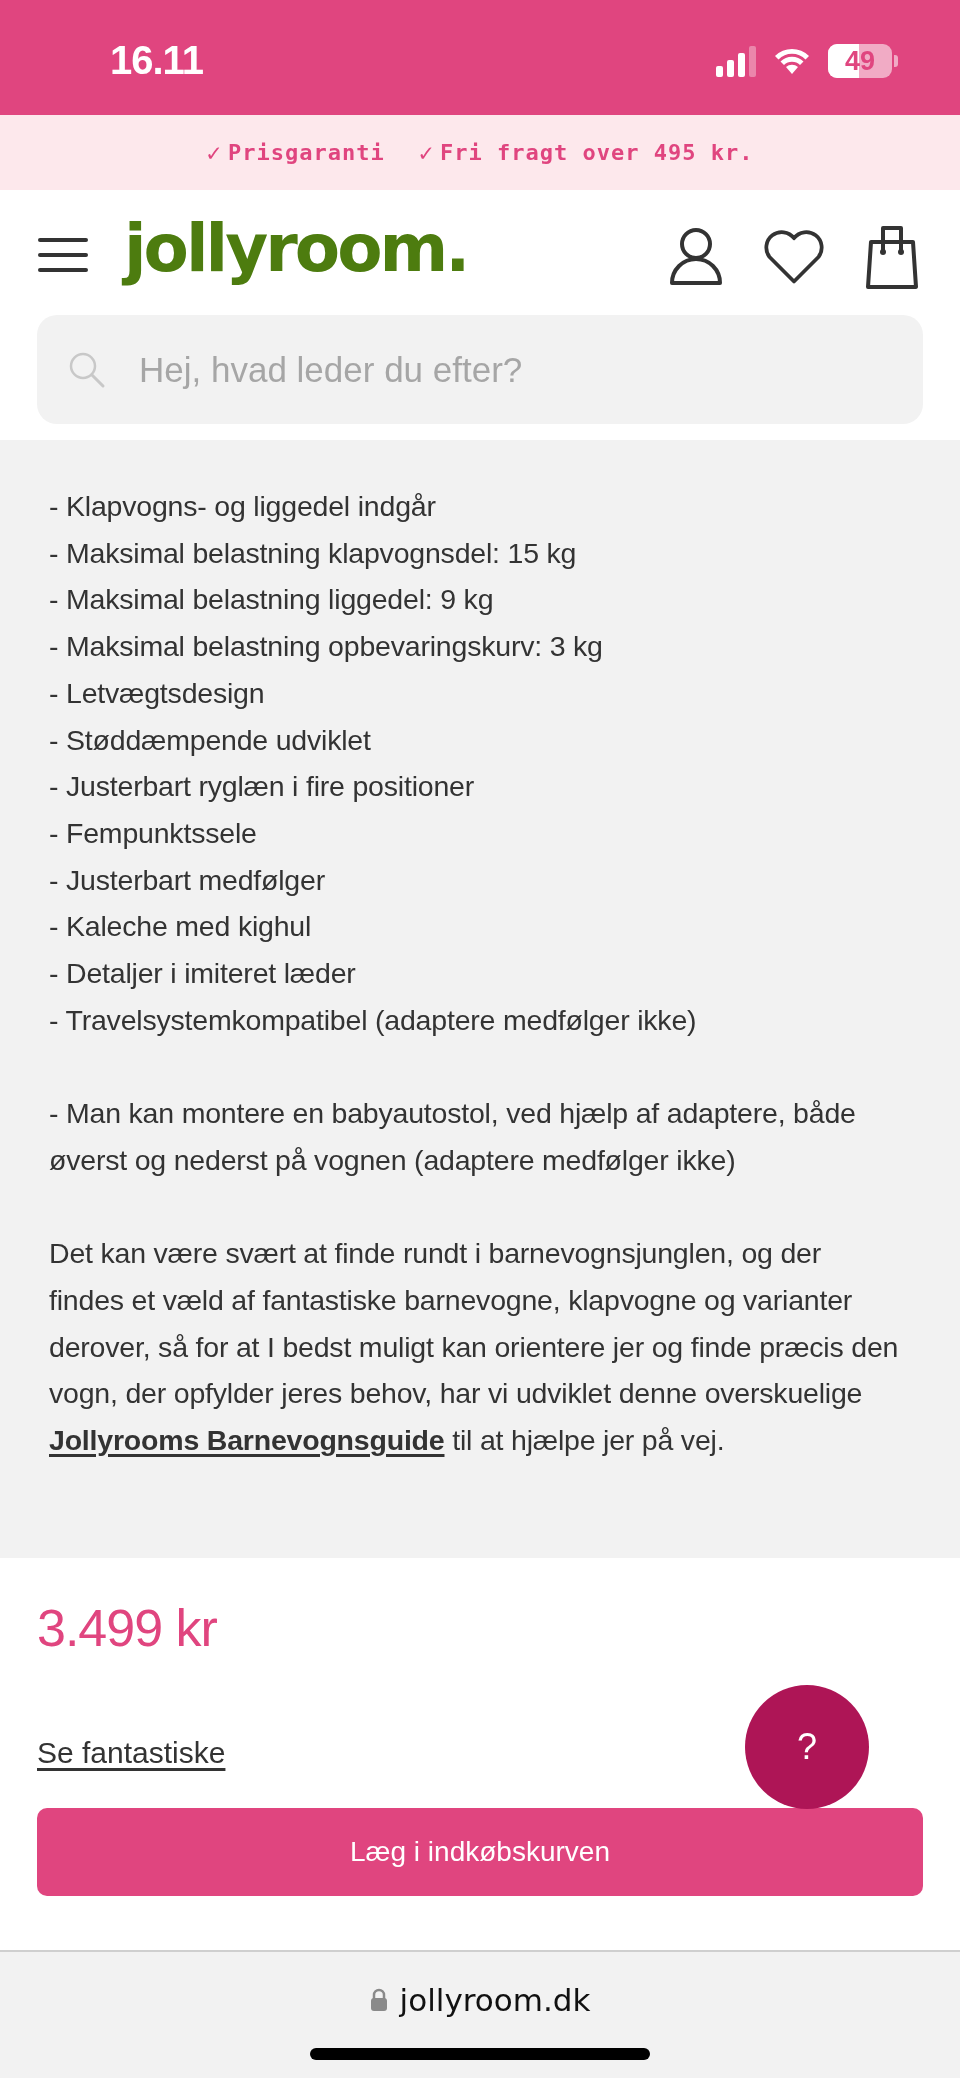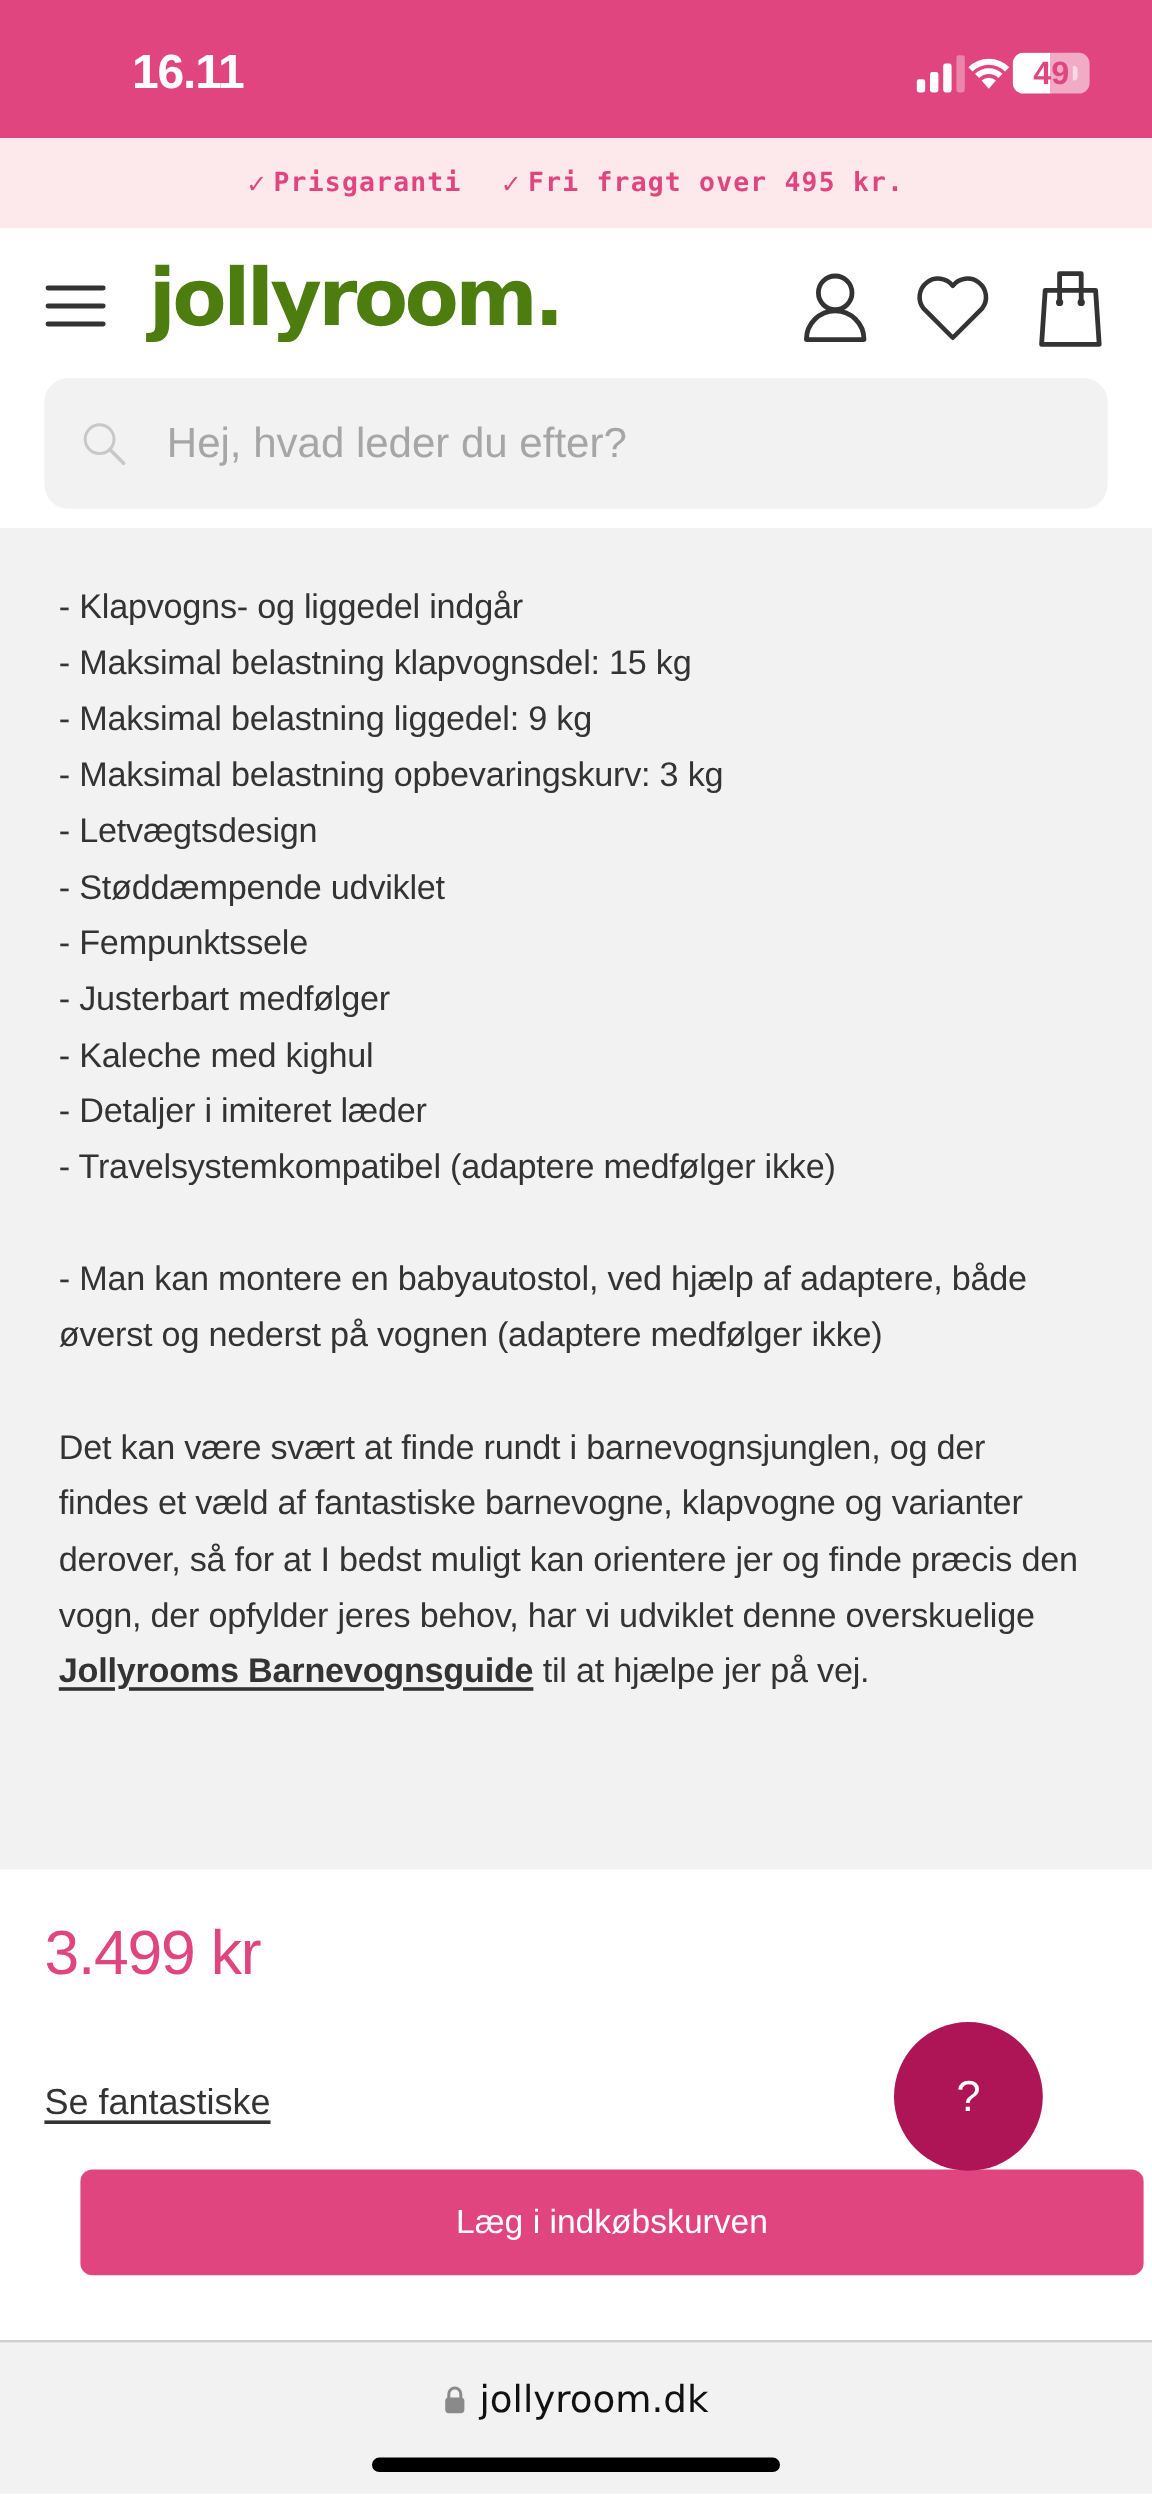--- a/index.html
+++ b/index.html
@@ -1,21 +1,21 @@
 <!DOCTYPE html>
 <html><head>
 <meta charset="utf-8">
 <style>
   * { box-sizing: border-box; margin: 0; padding: 0; }
   html, body { width: 960px; height: 2078px; overflow: hidden; background: #ffffff; }
   body { font-family: "Liberation Sans", "DejaVu Sans", sans-serif; color: #333333; position: relative; }
 
   .status-bar { position: absolute; left: 0; top: 0; width: 960px; height: 115px; background: #E0457F; }
   .status-time { position: absolute; left: 110px; top: 38px; font-size: 40px; font-weight: 700; color: #ffffff; letter-spacing: -1px; font-family: "Liberation Sans", sans-serif; }
-  .status-icons { position: absolute; right: 62px; top: 44px; display: flex; align-items: center; }
+  .status-icons { position: absolute; right: 62px; top: 44px; display: flex; align-items: center; gap: 16px; }
   .signal { display: flex; align-items: flex-end; gap: 4px; height: 32px; }
   .signal span { width: 7px; background: #ffffff; border-radius: 2px; display: block; }
   .signal span.dim { background: rgba(255,255,255,0.35); }
   .battery { position: relative; width: 64px; height: 34px; border-radius: 9px; background: rgba(255,255,255,0.55); overflow: hidden; }
   .battery-fill { position: absolute; left: 0; top: 0; bottom: 0; width: 49%; background: #ffffff; }
   .battery-text { position: absolute; left: 0; right: 0; top: 0; bottom: 0; text-align: center; line-height: 34px; font-size: 27px; font-weight: 700; color: #E0457F; font-family: "Liberation Sans", sans-serif; }
   .battery-tip { width: 4px; height: 12px; background: rgba(255,255,255,0.55); border-radius: 0 3px 3px 0; margin-left: -14px; }
 
   .promo-bar { position: absolute; left: 0; top: 115px; width: 960px; height: 75px; background: #FDE8EC; display: flex; justify-content: center; align-items: center; gap: 34px; }
   .promo-item { display: flex; align-items: center; gap: 6px; color: #E0457F; font-family: "DejaVu Sans Mono", "Liberation Mono", monospace; font-weight: 700; font-size: 22px; letter-spacing: 1px; }
@@ -36,21 +36,21 @@
   .content { position: absolute; left: 0; top: 440px; width: 960px; height: 1118px; background: #F2F2F2; overflow: hidden; }
   .content-inner { padding: 43px 40px 0 49px; font-size: 28.5px; line-height: 46.7px; color: #333333; font-family: "Liberation Sans", sans-serif; letter-spacing: -0.2px; }
   .content-inner p { margin: 0; }
   .spacer { height: 46.7px; }
   .guide-link { font-weight: 700; text-decoration: underline; color: #333333; text-underline-offset: 4px; text-decoration-thickness: 3px; cursor: pointer; }
 
   .buy-area { position: absolute; left: 0; top: 1558px; width: 960px; height: 392px; background: #ffffff; }
   .price { position: absolute; left: 37px; top: 40px; font-size: 52px; color: #E0457F; font-family: "Liberation Sans", sans-serif; letter-spacing: -1px; }
   .price-history { position: absolute; left: 37px; top: 178px; font-size: 30px; color: #333333; text-decoration: underline; text-underline-offset: 5px; font-family: "Liberation Sans", sans-serif; cursor: pointer; }
   .help-btn { position: absolute; left: 745px; top: 127px; width: 124px; height: 124px; border-radius: 50%; background: #AE1556; color: #ffffff; font-size: 36px; display: flex; align-items: center; justify-content: center; z-index: 3; cursor: pointer; }
-  .cart-btn { position: absolute; left: 37px; top: 250px; width: 886px; height: 88px; border-radius: 10px; background: #E0457F; color: #ffffff; font-size: 28px; border: none; display: flex; align-items: center; justify-content: center; font-family: "Liberation Sans", sans-serif; cursor: pointer; margin-left: 30px; }
+  .cart-btn { position: absolute; left: 37px; top: 250px; width: 886px; height: 88px; border-radius: 10px; background: #E0457F; color: #ffffff; font-size: 28px; border: none; display: flex; align-items: center; justify-content: center; font-family: "Liberation Sans", sans-serif; cursor: pointer; }
 
   .browser-bar { position: absolute; left: 0; top: 1950px; width: 960px; height: 149px; background: #F2F2F2; border-top: 2px solid #cfcfcf; }
   .url { position: absolute; left: 0; right: 0; top: 30px; display: flex; justify-content: center; align-items: center; gap: 12px; font-size: 31px; color: #111111; font-family: "DejaVu Sans", sans-serif; }
   .home-indicator { position: absolute; left: 310px; top: 96px; width: 340px; height: 12px; border-radius: 6px; background: #000000; }
 </style>
 </head>
 <body>
 
 <div class="status-bar">
   <div class="status-time">16.11</div>
@@ -124,20 +124,21 @@
 </div>
 
 <div class="content">
   <div class="content-inner">
     <p>- Klapvogns- og liggedel indgår</p>
     <p>- Maksimal belastning klapvognsdel: 15 kg</p>
     <p>- Maksimal belastning liggedel: 9 kg</p>
     <p>- Maksimal belastning opbevaringskurv: 3 kg</p>
     <p>- Letvægtsdesign</p>
     <p>- Støddæmpende udviklet</p>
+    <p>- Justerbart ryglæn i fire positioner</p>
     <p>- Fempunktssele</p>
     <p>- Justerbart medfølger</p>
     <p>- Kaleche med kighul</p>
     <p>- Detaljer i imiteret læder</p>
     <p>- Travelsystemkompatibel (adaptere medfølger ikke)</p>
     <div class="spacer"></div>
     <p style="padding-right:20px">- Man kan montere en babyautostol, ved hjælp af adaptere, både øverst og nederst på vognen (adaptere medfølger ikke)</p>
     <div class="spacer"></div>
     <p style="padding-right:20px">
       <span>Det kan være svært at finde rundt i barnevognsjunglen, og der findes et væld af fantastiske barnevogne, klapvogne og varianter derover, så for at I bedst muligt kan orientere jer og finde præcis den vogn, der opfylder jeres behov, har vi udviklet denne overskuelige</span><br>

